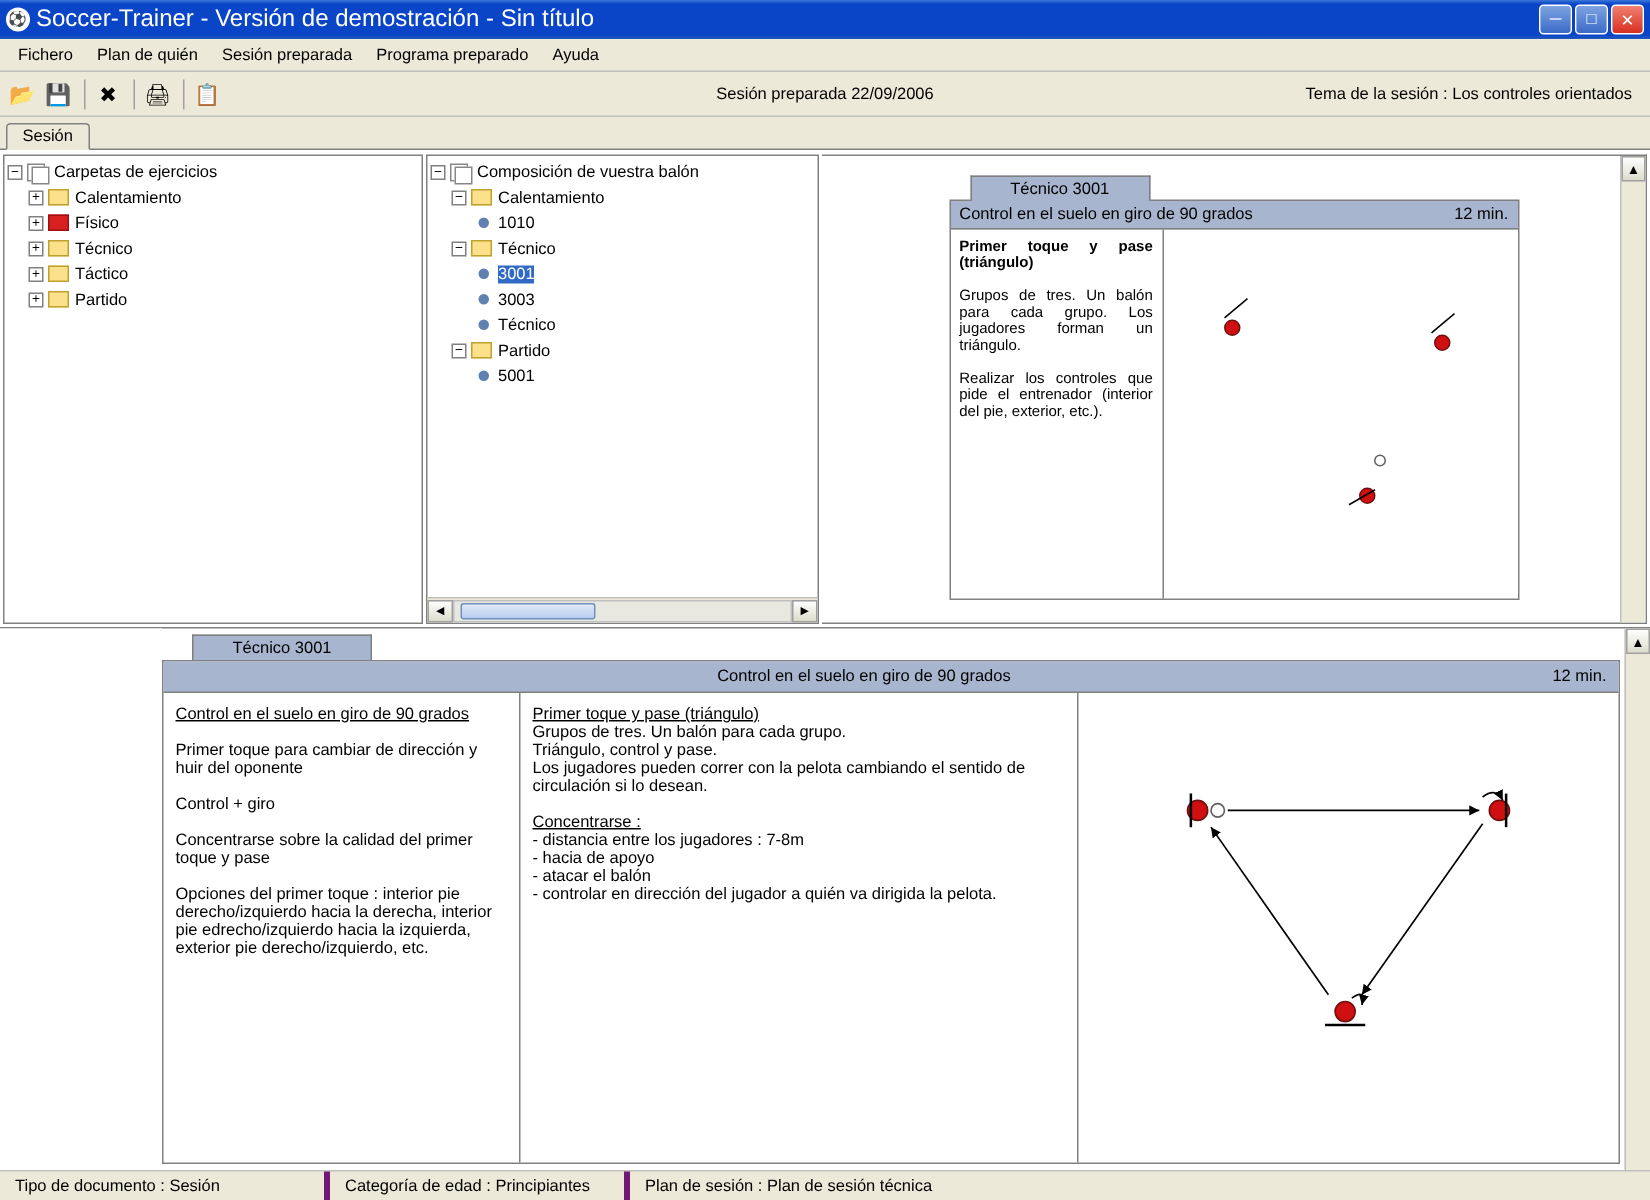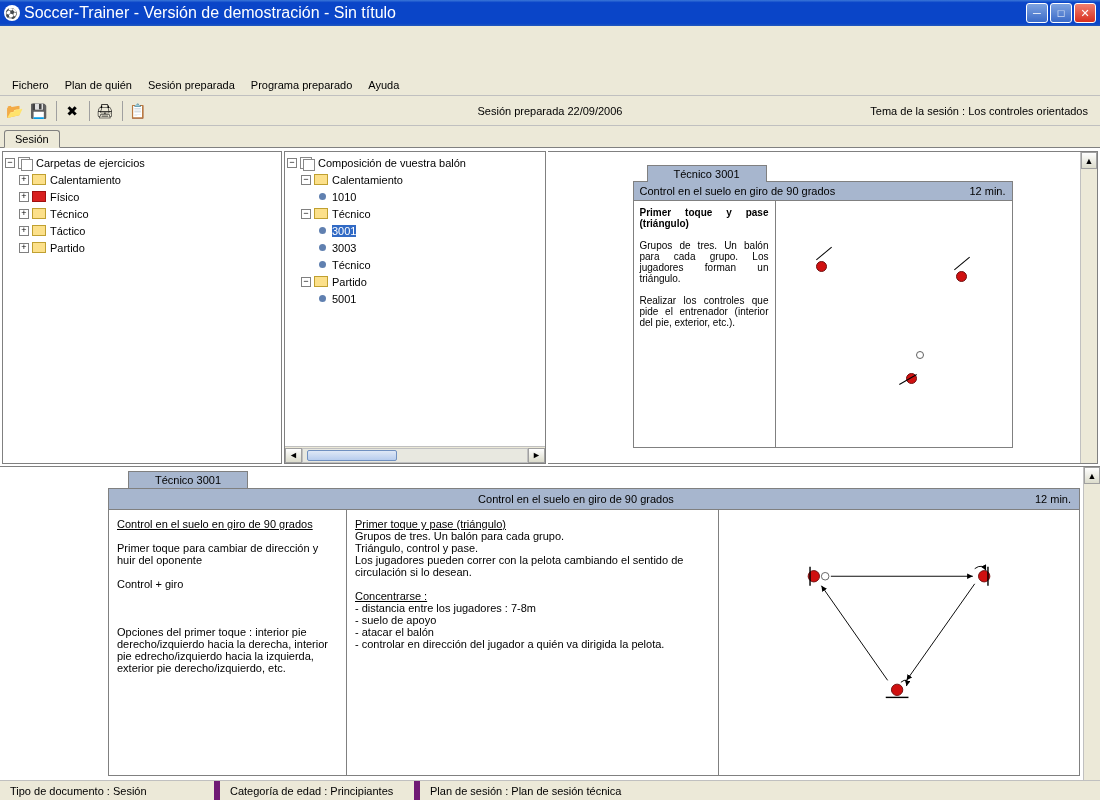--- a/index.html
+++ b/index.html
@@ -5,21 +5,21 @@
 * { box-sizing: border-box; margin: 0; padding: 0; }
 body { font-family: Verdana, Tahoma, sans-serif; font-size: 11px; background: #ece9d8; width: 1100px; height: 800px; overflow: hidden; display: flex; flex-direction: column; }
 .titlebar { background: linear-gradient(to bottom, #3b77d8, #0a45c8 10%, #0a45c8 90%, #2259bd); color: #fff; height: 26px; display: flex; align-items: center; padding: 0 4px; }
 .titlebar-icon { width: 16px; height: 16px; background: #fff; border-radius: 50%; display: inline-flex; align-items: center; justify-content: center; margin-right: 4px; font-size: 10px; color: #0a45c8; font-weight: bold; }
 .titlebar-text { flex: 1; font-size: 16px; }
 .win-btns { display: flex; gap: 2px; }
 .win-btn { width: 22px; height: 20px; border: 1px solid #fff; border-radius: 3px; display: flex; align-items: center; justify-content: center; font-size: 11px; color: #fff; }
 .win-min { background: linear-gradient(to bottom,#7ea3e0,#3b6bc8); }
 .win-max { background: linear-gradient(to bottom,#7ea3e0,#3b6bc8); }
 .win-close { background: linear-gradient(to bottom,#f08070,#d82f1f); }
-.menubar { background: #ece9d8; height: 22px; display: flex; align-items: center; padding: 0 4px; border-bottom: 1px solid #c0c0c0; margin-top: 48px; }
+.menubar { background: #ece9d8; height: 22px; display: flex; align-items: center; padding: 0 4px; border-bottom: 1px solid #c0c0c0; }
 .menubar span { padding: 2px 8px; cursor: default; }
 .toolbar { background: #ece9d8; height: 30px; display: flex; align-items: center; padding: 0 4px; border-bottom: 1px solid #c0c0c0; position: relative; }
 .tb-btn { width: 22px; height: 22px; margin-right: 2px; display: flex; align-items: center; justify-content: center; font-size: 14px; }
 .tb-sep { width: 1px; height: 20px; background: #a0a0a0; margin: 0 4px; }
 .info-center { position: absolute; left: 50%; transform: translateX(-50%); }
 .info-right { position: absolute; right: 12px; }
 .tabrow { height: 22px; display: flex; align-items: flex-end; padding-left: 4px; background: #ece9d8; border-bottom: 1px solid #808080; }
 .tab { background: #ece9d8; border: 1px solid #808080; border-bottom: 1px solid #ece9d8; padding: 2px 10px; position: relative; top: 1px; border-radius: 3px 3px 0 0; }
 .workspace { flex: 0 0 318px; display: flex; background: #fff; border-top: 1px solid #fff; }
 .panel-left { width: 280px; border: 1px solid #808080; margin: 2px; background: #fff; overflow: auto; padding: 2px; }
@@ -59,21 +59,21 @@
 .bcard { border:1px solid #808080; margin:0 20px 4px 0; flex:1; display:flex; flex-direction:column; }
 .bcard-tabwrap { display:flex; }
 .bcard-tab { background:#a7b6ce; border:1px solid #808080; border-bottom:none; width:120px; text-align:center; padding:2px 0; margin-left:20px; margin-top:4px; }
 .bcard-title { background:#a7b6ce; padding:4px 8px; display:flex; justify-content:space-between; border-bottom:1px solid #808080; }
 .bcard-body { flex:1; display:flex; }
 .bc-col1 { width:238px; border-right:1px solid #808080; padding:8px; font-size:11px; }
 .bc-col2 { width:372px; border-right:1px solid #808080; padding:8px; font-size:11px; }
 .bc-col3 { flex:1; position:relative; }
 .u { text-decoration: underline; }
 .statusbar { height:20px; background:#ece9d8; border-top:1px solid #c0c0c0; display:flex; align-items:center; font-size:11px; }
-.sb-cell { padding:0 10px; border-right:6px solid #701a75; height:100%; display:flex; align-items:center; }
+.sb-cell { padding:0 10px; border-right:4px solid #701a75; height:100%; display:flex; align-items:center; }
 .sb-cell:first-child { width:220px; }
 .sb-cell:nth-child(2) { width:200px; }
 svg.diag { position:absolute; left:0; top:0; width:100%; height:100%; }
 </style>
 </head>
 <body>
 
 <div class="titlebar">
   <span class="titlebar-icon">⚽</span>
   <span class="titlebar-text">Soccer-Trainer - Versión de demostración - Sin título</span>
@@ -255,31 +255,31 @@
     <div class="bcard">
       <div class="bcard-title">
         <span style="flex:1; text-align:center;">Control en el suelo en giro de 90 grados</span>
         <span>12 min.</span>
       </div>
       <div class="bcard-body">
         <div class="bc-col1">
           <span class="u">Control en el suelo en giro de 90 grados</span><br><br>
           <span>Primer toque para cambiar de dirección y huir del oponente</span><br><br>
           <span>Control + giro</span><br><br>
-          <br><br>
+          <span>Concentrarse sobre la calidad del primer toque y pase</span><br><br>
           <span>Opciones del primer toque : interior pie derecho/izquierdo hacia la derecha, interior pie edrecho/izquierdo hacia la izquierda, exterior pie derecho/izquierdo, etc.</span>
         </div>
         <div class="bc-col2">
           <span class="u">Primer toque y pase (triángulo)</span><br>
           <span>Grupos de tres. Un balón para cada grupo.</span><br>
           <span>Triángulo, control y pase.</span><br>
           <span>Los jugadores pueden correr con la pelota cambiando el sentido de circulación si lo desean.</span><br><br>
           <span class="u">Concentrarse :</span><br>
           <span>- distancia entre los jugadores : 7-8m</span><br>
-          <span>- suelo de apoyo</span><br>
+          <span>- hacia de apoyo</span><br>
           <span>- atacar el balón</span><br>
           <span>- controlar en dirección del jugador a quién va dirigida la pelota.</span>
         </div>
         <div class="bc-col3">
           <svg class="diag" viewBox="0 0 240 280">
             <defs>
                 <marker id="ah" markerWidth="8" markerHeight="8" refX="6" refY="3" orient="auto">
                   <path d="M0,0 L6,3 L0,6 Z" fill="#000"></path>
                 </marker>
               </defs>

